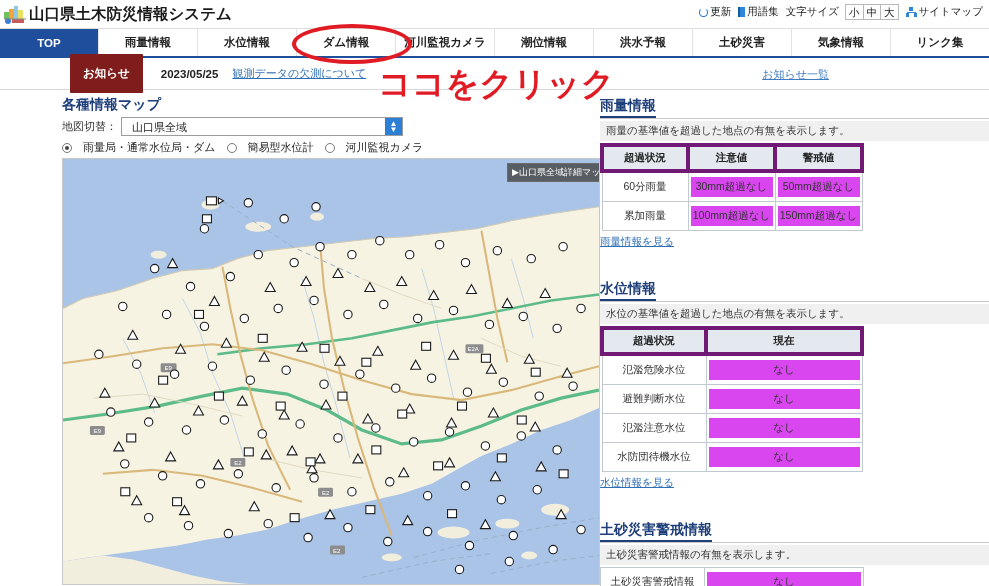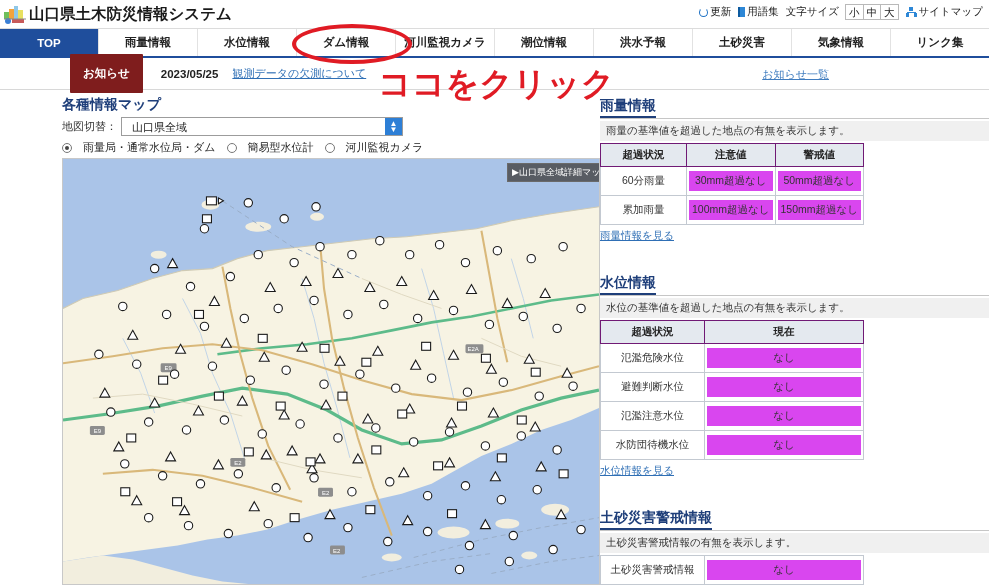--- a/index.html
+++ b/index.html
@@ -146,21 +146,21 @@
   .sec-titlebar { border-bottom: 1px solid #c6c6c6; }
   .sec-sub {
     font-size: 10.5px; color: #333; background: #f0f0f0;
     padding: 3px 6px; margin-top: 2px;
   }
   table.info {
     width: 264px; border-collapse: collapse; margin-top: 2px;
     table-layout: fixed;
   }
   table.info th {
-    background: #e4e9ef; border: 1px solid #701a75; font-size: 10.5px;
+    background: #e4e9ef; border: 4px solid #701a75; font-size: 10.5px;
     font-weight: bold; color: #222; padding: 4px 4px; 
   }
   table.info td {
     border: 1px solid #c3c9d1; font-size: 10.5px; color: #333;
     padding: 4px 2px; text-align: center; background: #fff;
   }
   td.val { padding: 3px 4px; }
   .pill {
     display: block; background: #d946ef; color: #333;
     font-size: 10.5px; padding: 3px 0; text-align: center;

